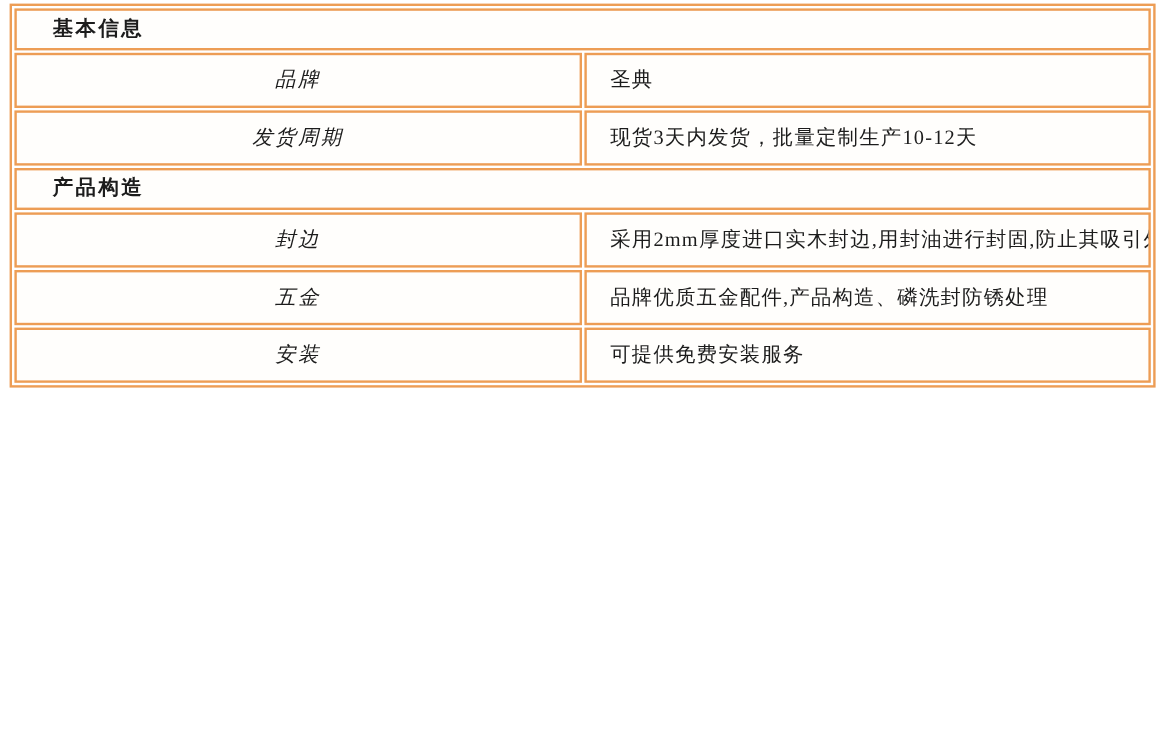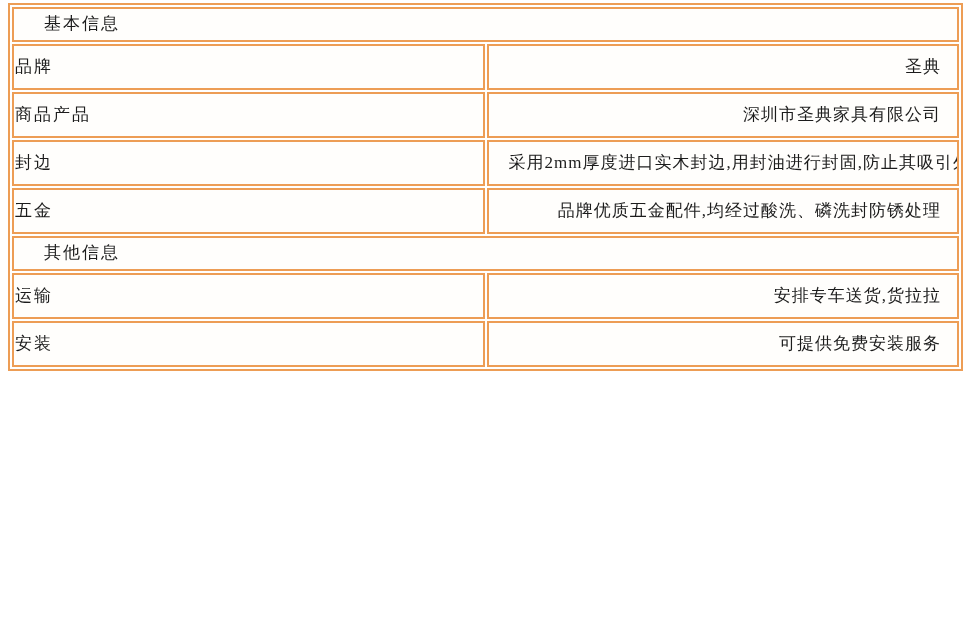--- a/index.html
+++ b/index.html
@@ -24,68 +24,65 @@
   .spec-table td {
     border: 2px solid #ED9D55;
     background: #fffefc;
     font-size: 17px;
     line-height: 1.2;
     overflow: hidden;
     white-space: nowrap;
   }
   td.section-header {
     height: 31px;
-    font-weight: normal;
+    font-weight: bold;
     padding: 0 0 0 30px;
     letter-spacing: 2px;
     font-size: 17px;
   }
   td.label-cell {
     width: 258px;
     height: 40px;
+    text-align: center;
     letter-spacing: 2px;
+    font-style: italic;
   }
   td.value-cell {
-    padding: 0 16px 0 20px;
+    padding: 0 6px 0 20px;
     letter-spacing: 1px;
-    text-align: right;
   }
 </style>
 </head>
 <body>
 
 <table class="spec-table">
   <tbody>
 
     <tr>
       <td class="section-header" colspan="2">基本信息</td>
     </tr>
     <tr>
       <td class="label-cell">品牌</td>
       <td class="value-cell">圣典</td>
     </tr>
     <tr>
-      <td class="label-cell">商品产品</td>
-      <td class="value-cell">深圳市圣典家具有限公司</td>
+      <td class="label-cell">发货周期</td>
+      <td class="value-cell">现货3天内发货，批量定制生产10-12天</td>
     </tr>
 
+    <tr>
+      <td class="section-header" colspan="2">产品构造</td>
+    </tr>
     <tr>
       <td class="label-cell">封边</td>
       <td class="value-cell">采用2mm厚度进口实木封边,用封油进行封固,防止其吸引外界水分</td>
     </tr>
     <tr>
       <td class="label-cell">五金</td>
-      <td class="value-cell">品牌优质五金配件,均经过酸洗、磷洗封防锈处理</td>
+      <td class="value-cell">品牌优质五金配件,产品构造、磷洗封防锈处理</td>
     </tr>
 
-    <tr>
-      <td class="section-header" colspan="2">其他信息</td>
-    </tr>
-    <tr>
-      <td class="label-cell">运输</td>
-      <td class="value-cell">安排专车送货,货拉拉</td>
-    </tr>
     <tr>
       <td class="label-cell">安装</td>
       <td class="value-cell">可提供免费安装服务</td>
     </tr>
   </tbody>
 </table>
 
 </body></html>

